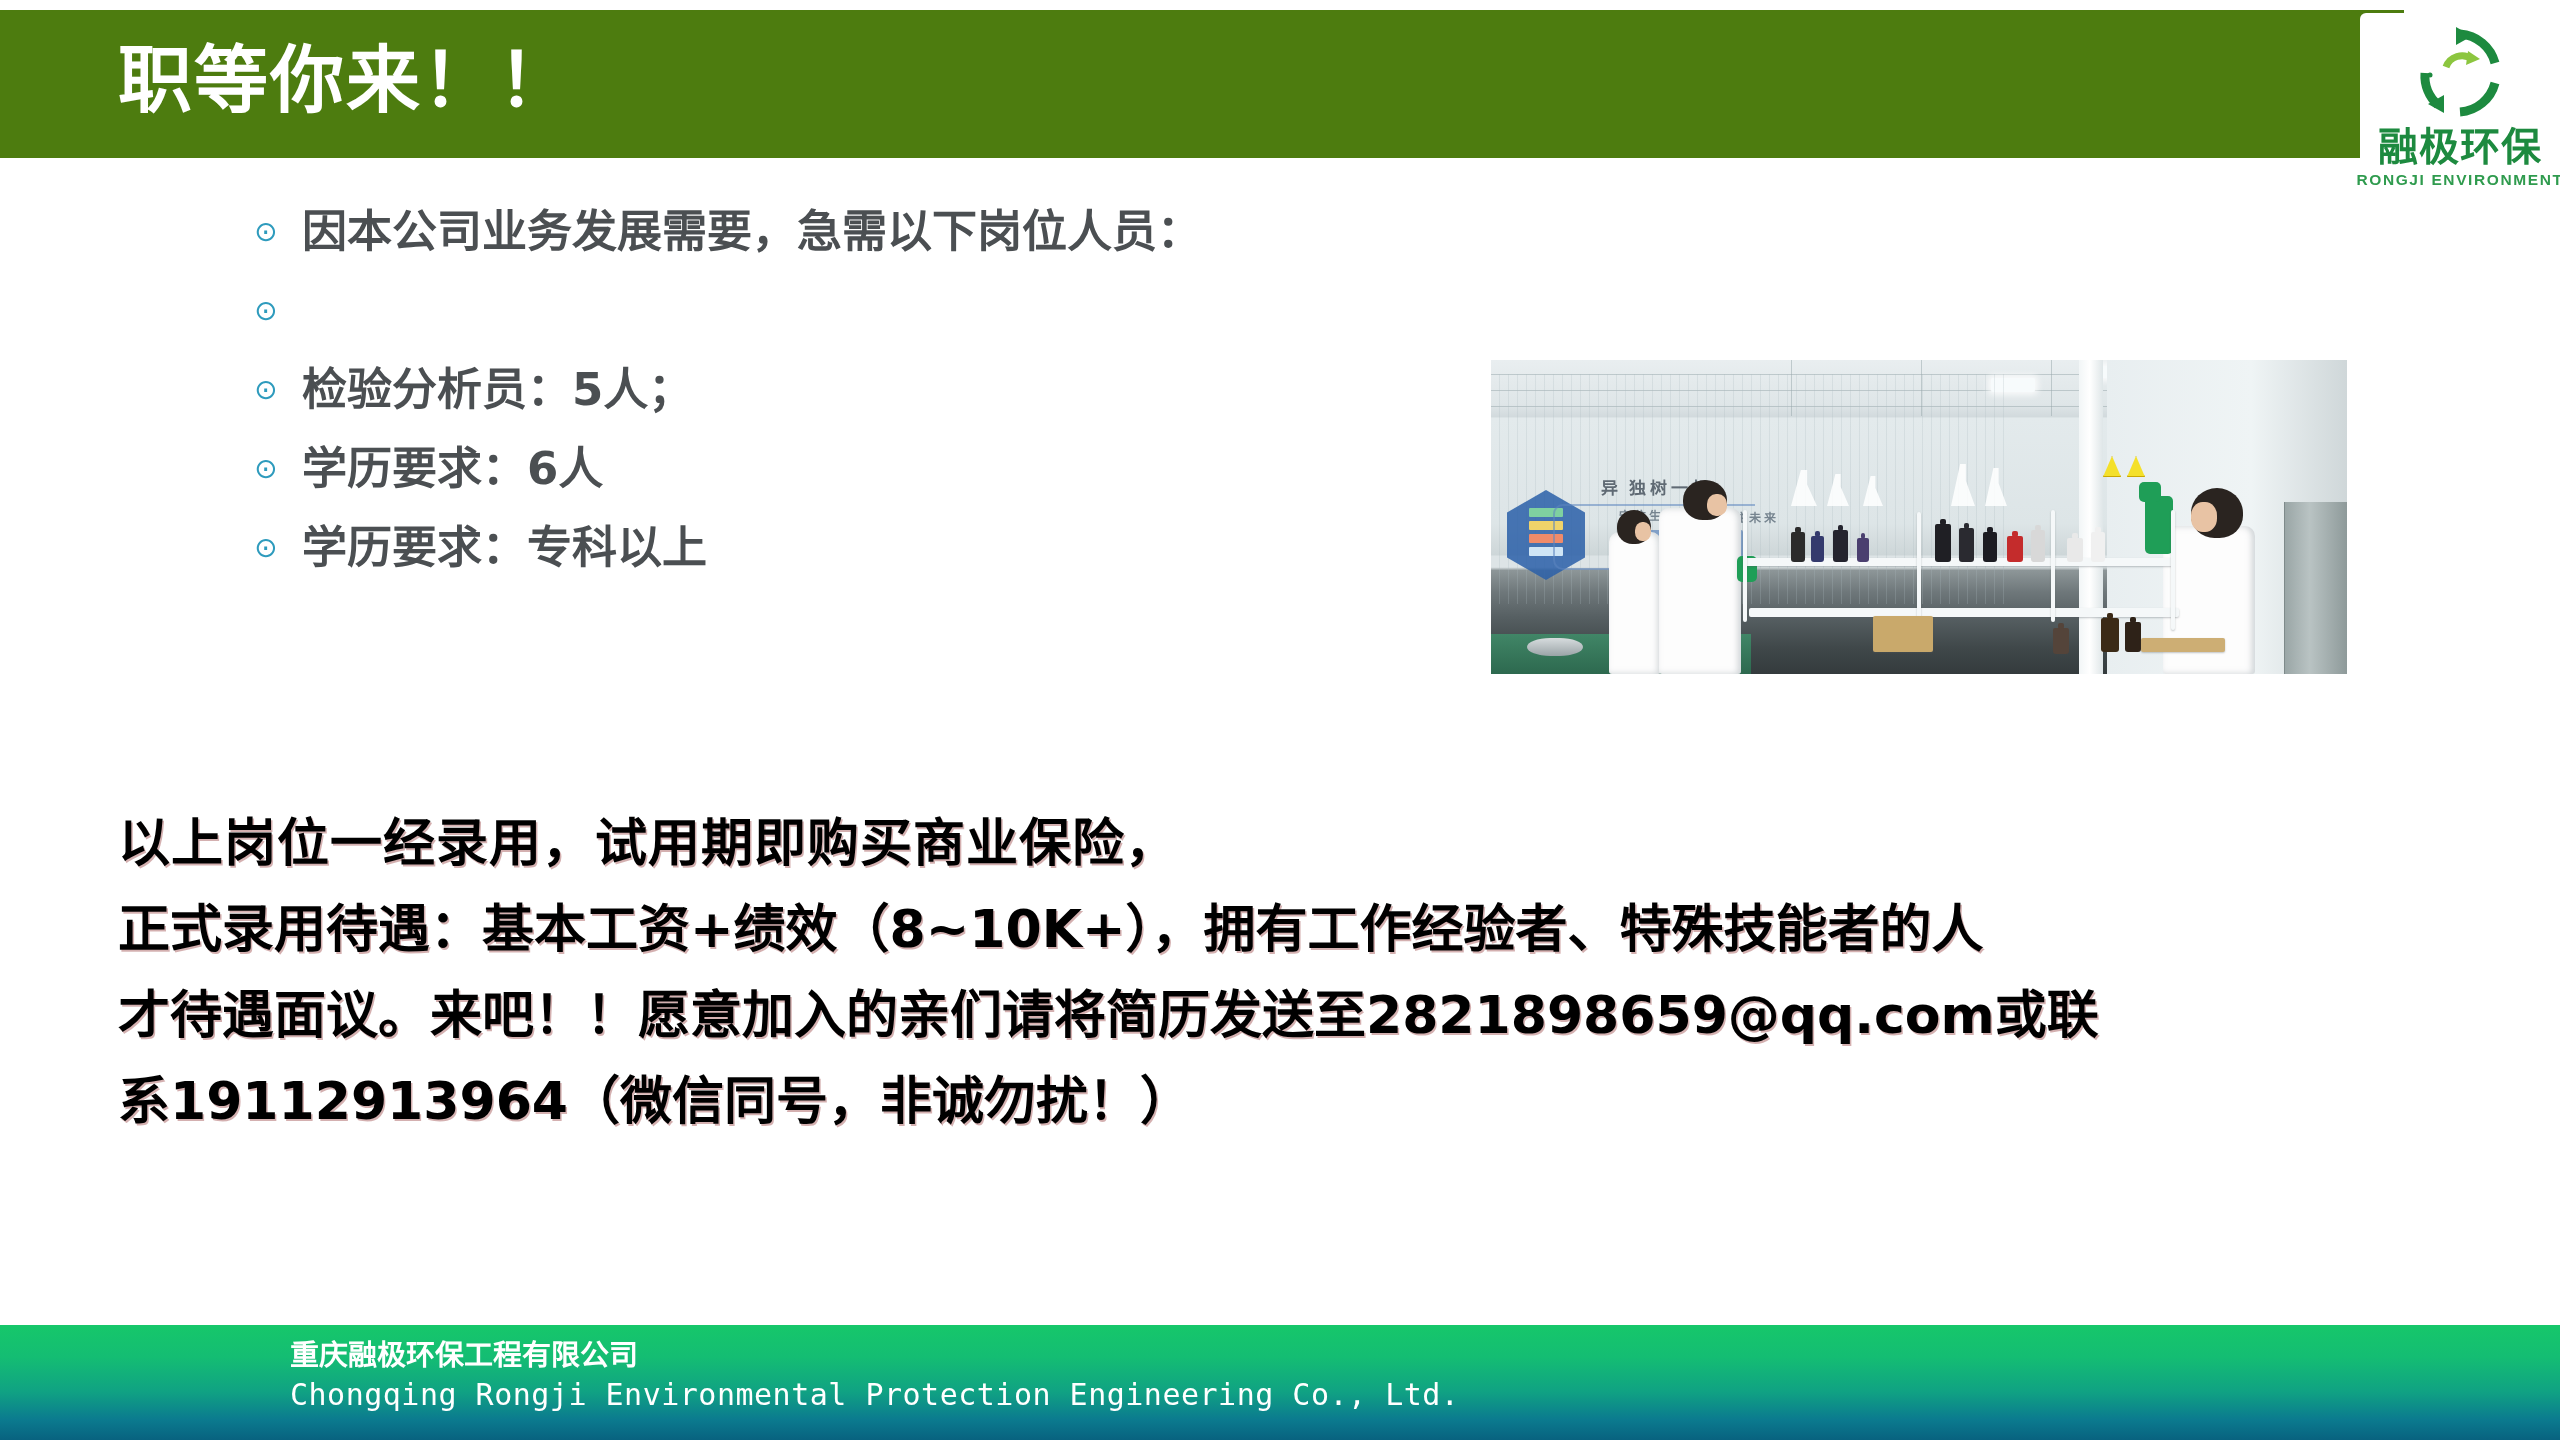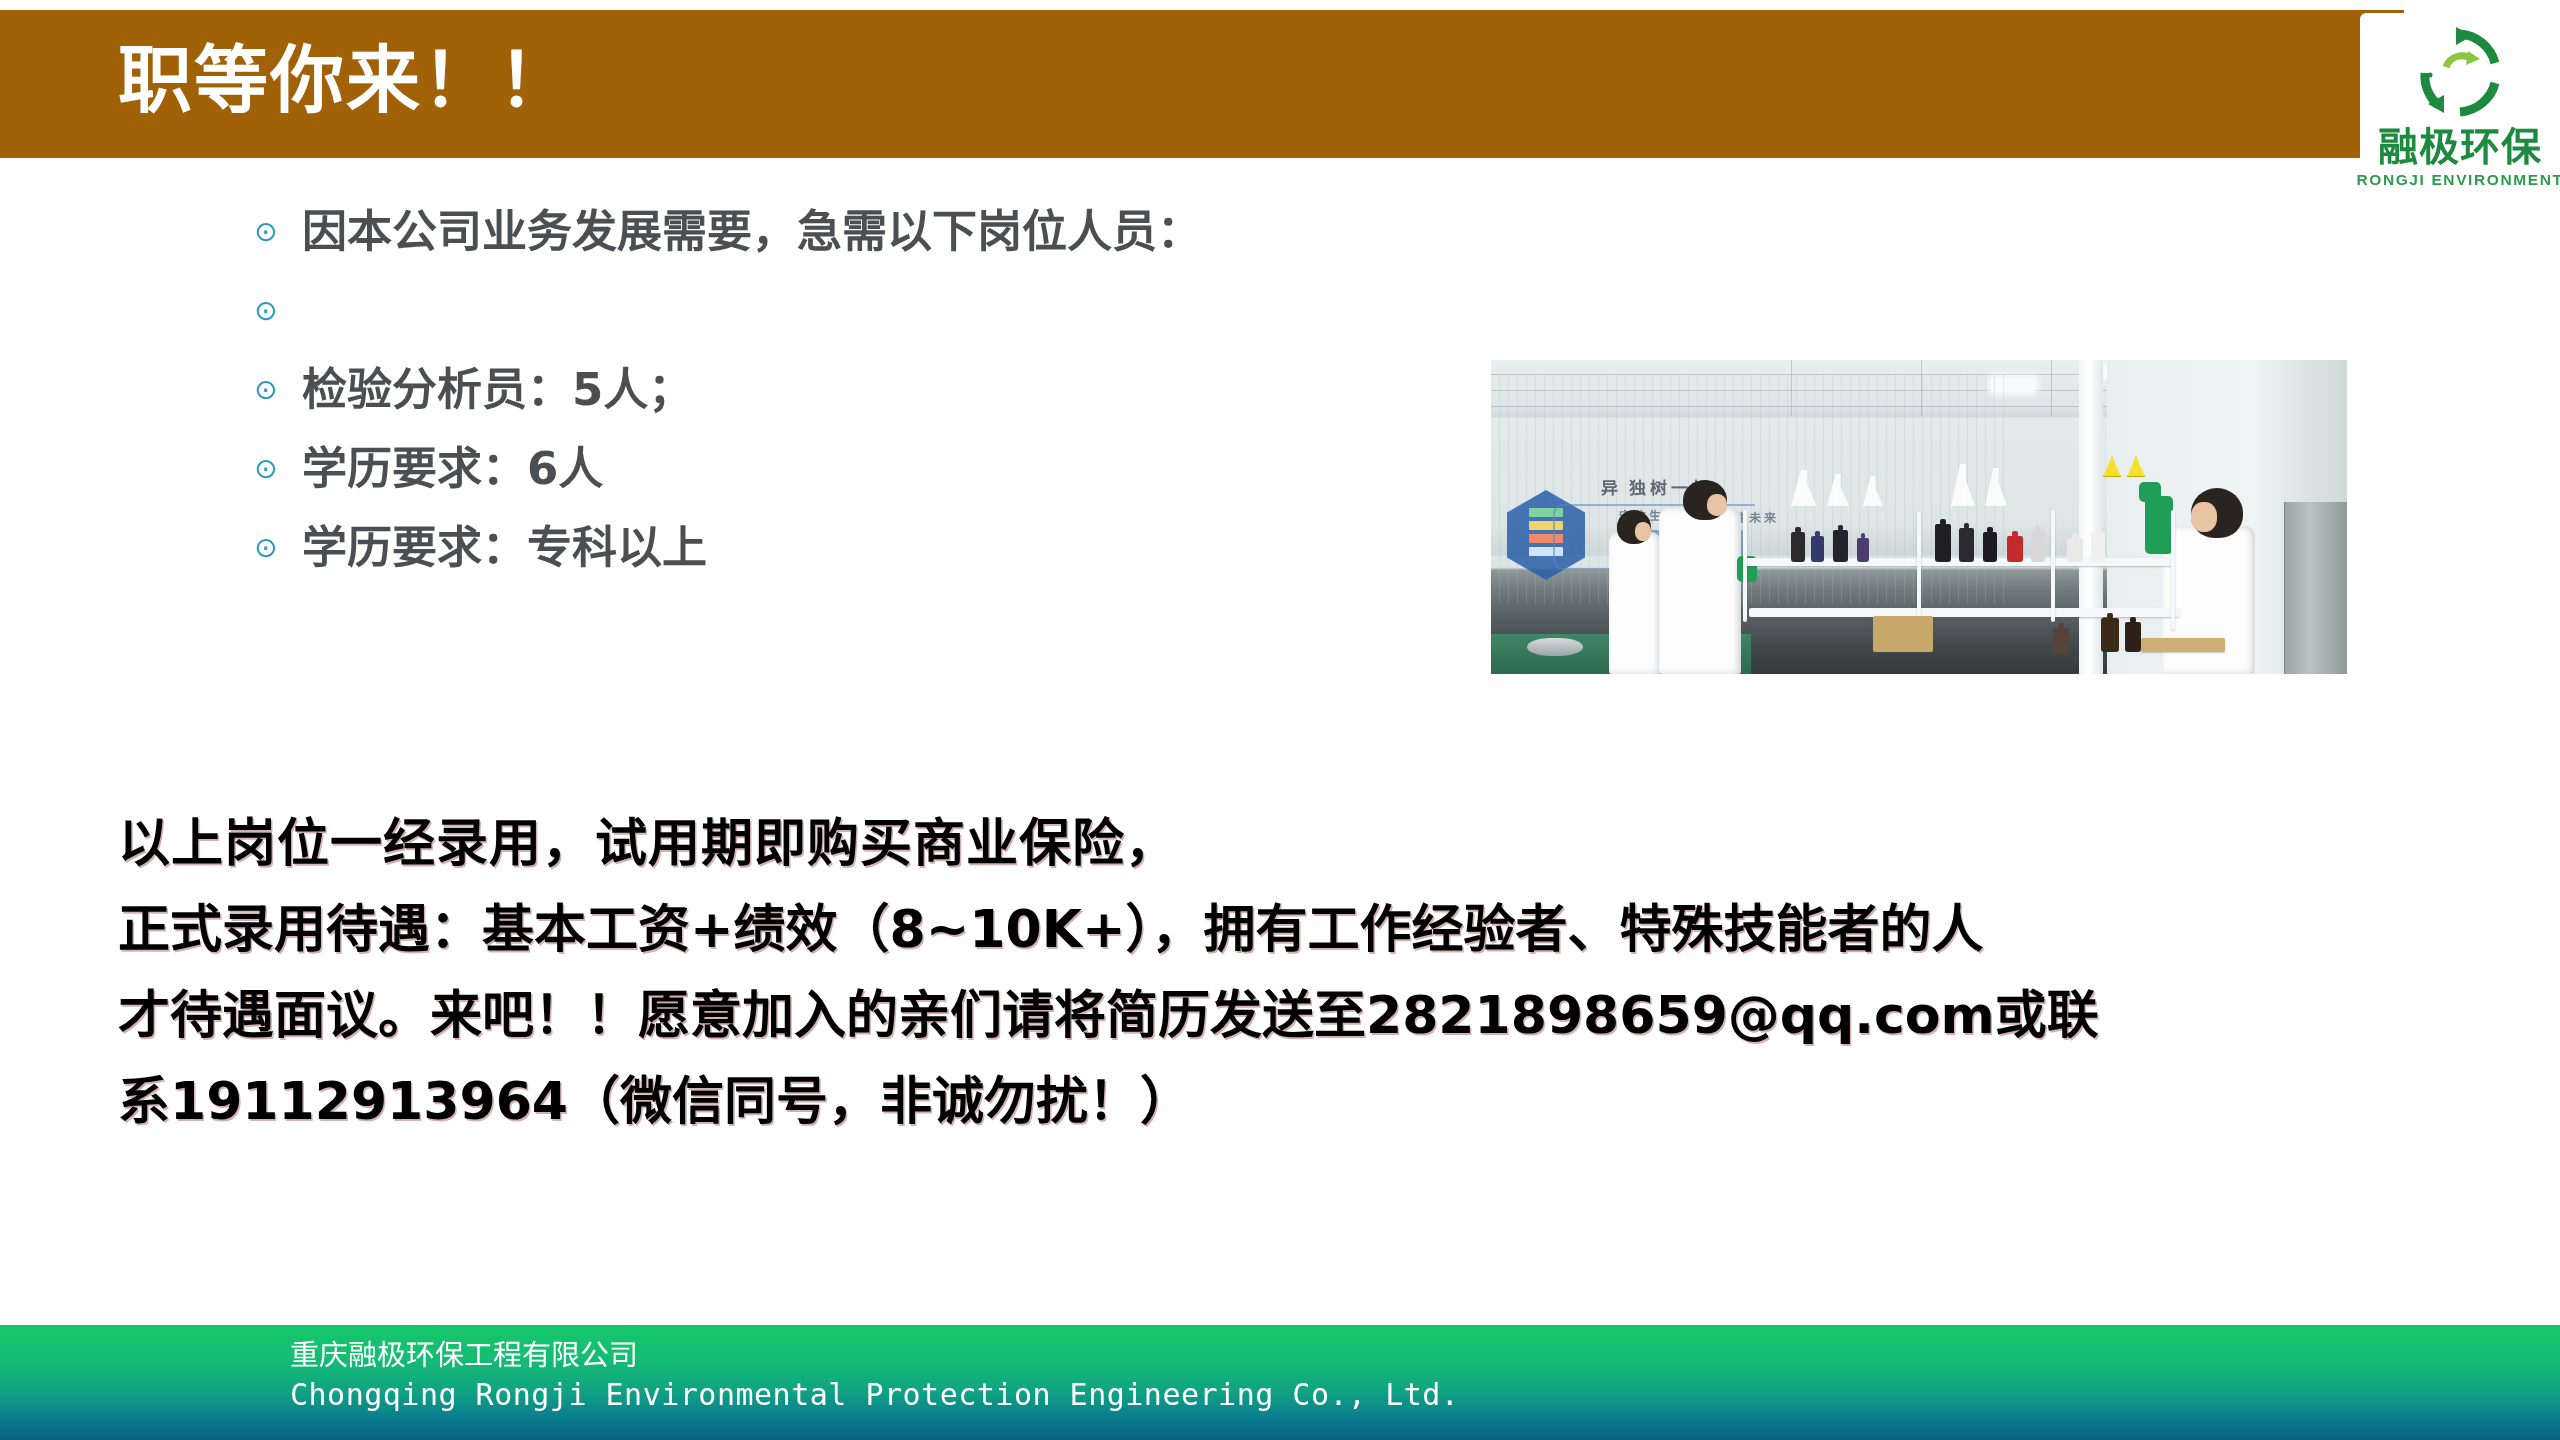--- a/index.html
+++ b/index.html
@@ -22,21 +22,21 @@
     background: #ffffff;
   }
 
   
   .header-banner {
     position: absolute;
     left: 0;
     top: 10px;
     width: 2404px;
     height: 148px;
-    background: #a16207;
+    background: #4d7c0f;
     text-decoration: underline;
   }
   .header-title {
     position: absolute;
     left: 118px;
     top: 28px;
     font-size: 74px;
     font-weight: bold;
     color: #ffffff;
     letter-spacing: 2px;
@@ -356,20 +356,21 @@
   }
   .footer-cn {
     position: absolute;
     left: 290px;
     top: 13px;
     font-size: 29px;
     color: #ffffff;
     line-height: 1.2;
     white-space: nowrap;
     font-family: "DejaVu Sans", "Liberation Sans", sans-serif;
+    font-weight: bold;
   }
   .footer-en {
     position: absolute;
     left: 290px;
     top: 52px;
     font-size: 30px;
     color: #ffffff;
     letter-spacing: 0.5px;
     line-height: 1.2;
     white-space: nowrap;

